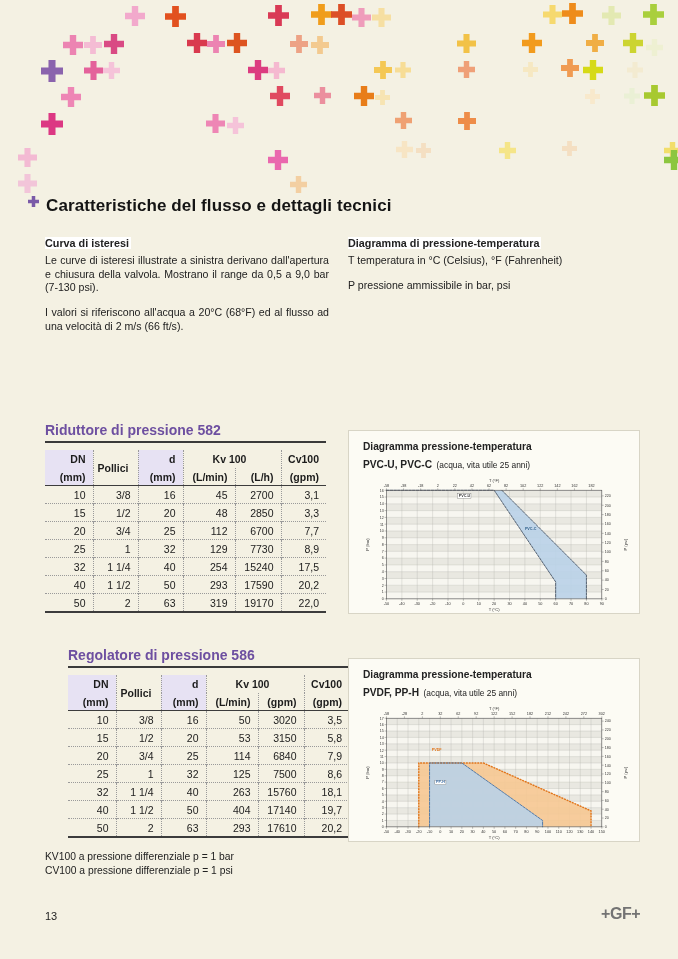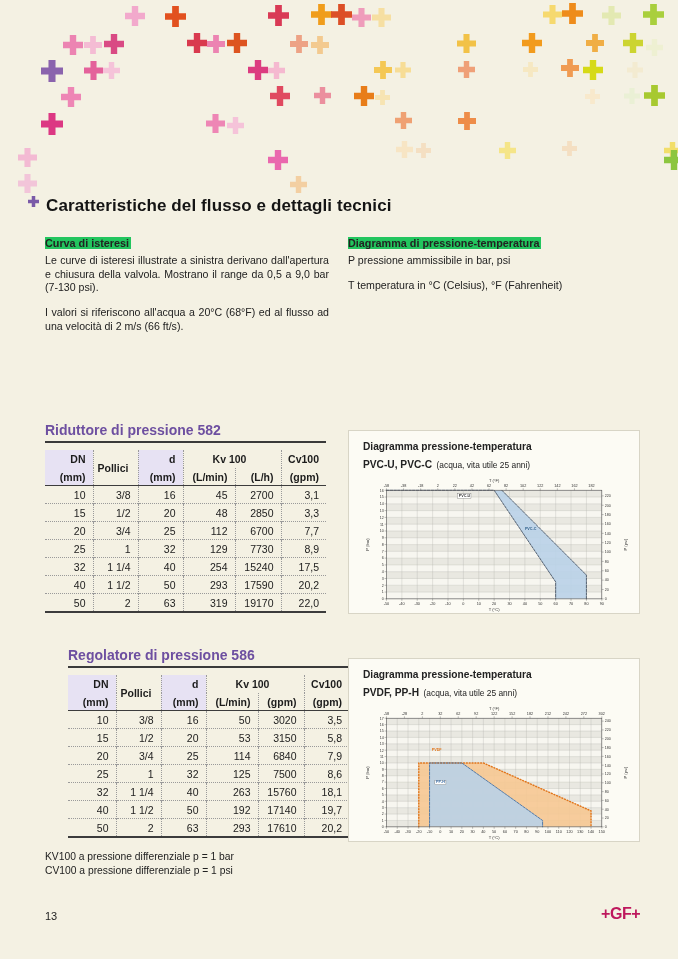--- a/index.html
+++ b/index.html
@@ -9,21 +9,21 @@
   #deco{position:absolute;top:0;left:0;width:678px;height:240px;}
   .cross{position:absolute;clip-path:polygon(34% 0,66% 0,66% 34%,100% 34%,100% 66%,66% 66%,66% 100%,34% 100%,34% 66%,0 66%,0 34%,34% 34%);}
   
   #title-row{position:absolute;left:28px;top:196px;width:600px;display:flex;align-items:flex-start;gap:7px;}
   #title-bullet{width:11px;height:11px;background:#7a5aa8;clip-path:polygon(34% 0,66% 0,66% 34%,100% 34%,100% 66%,66% 66%,66% 100%,34% 100%,34% 66%,0 66%,0 34%,34% 34%);flex:0 0 auto;}
   #page-title{font-size:17px;font-weight:bold;color:#141414;letter-spacing:0.1px;}
   
   .intro-col{position:absolute;top:236px;font-size:10.6px;line-height:1.3;color:#222;text-align:justify;}
   #intro-left{left:45px;width:284px;}
   #intro-right{left:348px;width:292px;}
-  .hl{background:#22c55e;font-weight:bold;font-size:10.8px;padding:0 2px 0 0;}
+  .hl{background:#ffffff;font-weight:bold;font-size:10.8px;padding:0 2px 0 0;}
   .intro-col p{margin:3px 0 11px 0;}
   .pt-line{margin:0;text-align:left;}
   
   .tbl-block{position:absolute;left:45px;width:281px;}
   #sec1-table{top:422px;}
   #sec2-table{top:647px;margin-left:23px;}
   .tbl-title{color:#6d4fa0;font-weight:bold;font-size:14px;border-bottom:2px solid#3a3a3a;padding-bottom:3px;margin-bottom:7px;}
   .dtable{border-collapse:collapse;width:281px;font-size:10.5px;color:#1c1c1c;border-bottom:2px solid #3c3c3c;}
   .dtable th,.dtable td{border-left:1px dotted #9a9a9a;padding:2.5px 7px 2.5px 2px;}
   .dtable th:first-child,.dtable td:first-child{border-left:none;}
@@ -38,21 +38,21 @@
   .chart-panel{position:absolute;left:348px;width:292px;height:184px;background:#fcfbf4;border:1px solid #d8d5c6;box-sizing:border-box;padding:10px 8px 4px 14px;}
   #chart1-panel{top:430px;}
   #chart2-panel{top:658px;}
   .chart-title{font-size:10.2px;font-weight:bold;color:#222;line-height:1.25;}
   .chart-sub{font-size:10.2px;font-weight:bold;color:#222;}
   .chart-note{font-size:8.4px;font-weight:normal;color:#222;}
   .chart-svg{display:block;margin-top:3px;}
   
   #footnotes{position:absolute;left:45px;top:850px;font-size:10.3px;line-height:1.35;color:#222;}
   #page-number{position:absolute;left:45px;top:910px;font-size:11px;color:#222;}
-  #gf-logo{position:absolute;right:38px;top:905px;font-size:16px;font-weight:bold;color:#be185d;letter-spacing:-0.5px;}
+  #gf-logo{position:absolute;right:38px;top:905px;font-size:16px;font-weight:bold;color:#737373;letter-spacing:-0.5px;}
 </style>
 </head>
 <body>
 
 <div id="page">
 
   <div id="deco">
       <div class="cross" style="left: 125px; top: 6px; width: 20px; height: 20px; background: rgb(242, 169, 204);"></div>
       <div class="cross" style="left: 165px; top: 6px; width: 21px; height: 21px; background: rgb(226, 81, 31);"></div>
       <div class="cross" style="left: 268px; top: 5px; width: 21px; height: 21px; background: rgb(217, 58, 85);"></div>
@@ -120,22 +120,22 @@
   </div>
 
   <div id="intro-left" class="intro-col">
     <span class="hl">Curva di isteresi</span>
     <p>Le curve di isteresi illustrate a sinistra derivano dall'apertura e chiusura della valvola. Mostrano il range da 0,5 a 9,0 bar (7-130 psi).</p>
     <p>I valori si riferiscono all'acqua a 20°C (68°F) ed al flusso ad una velocità di 2 m/s (66 ft/s).</p>
   </div>
 
   <div id="intro-right" class="intro-col">
     <span class="hl">Diagramma di pressione-temperatura</span>
+    <p class="pt-line">T temperatura in °C (Celsius), °F (Fahrenheit)</p>
     <p class="pt-line">P pressione ammissibile in bar, psi</p>
-    <p class="pt-line">T temperatura in °C (Celsius), °F (Fahrenheit)</p>
   </div>
 
   <div id="sec1-table" class="tbl-block">
     <div class="tbl-title">Riduttore di pressione 582</div>
     <div class="tbl-host">
         <table class="dtable">
           <colgroup>
             <col style="width: 48px;">
             <col style="width: 45px;">
             <col style="width: 45px;">
@@ -467,21 +467,21 @@
               <td>1 1/4</td>
               <td>40</td>
               <td>263</td>
               <td>15760</td>
               <td>18,1</td>
             </tr>
             <tr>
               <td>40</td>
               <td>1 1/2</td>
               <td>50</td>
-              <td>192</td>
+              <td>404</td>
               <td>17140</td>
               <td>19,7</td>
             </tr>
             <tr>
               <td>50</td>
               <td>2</td>
               <td>63</td>
               <td>293</td>
               <td>17610</td>
               <td>20,2</td>

